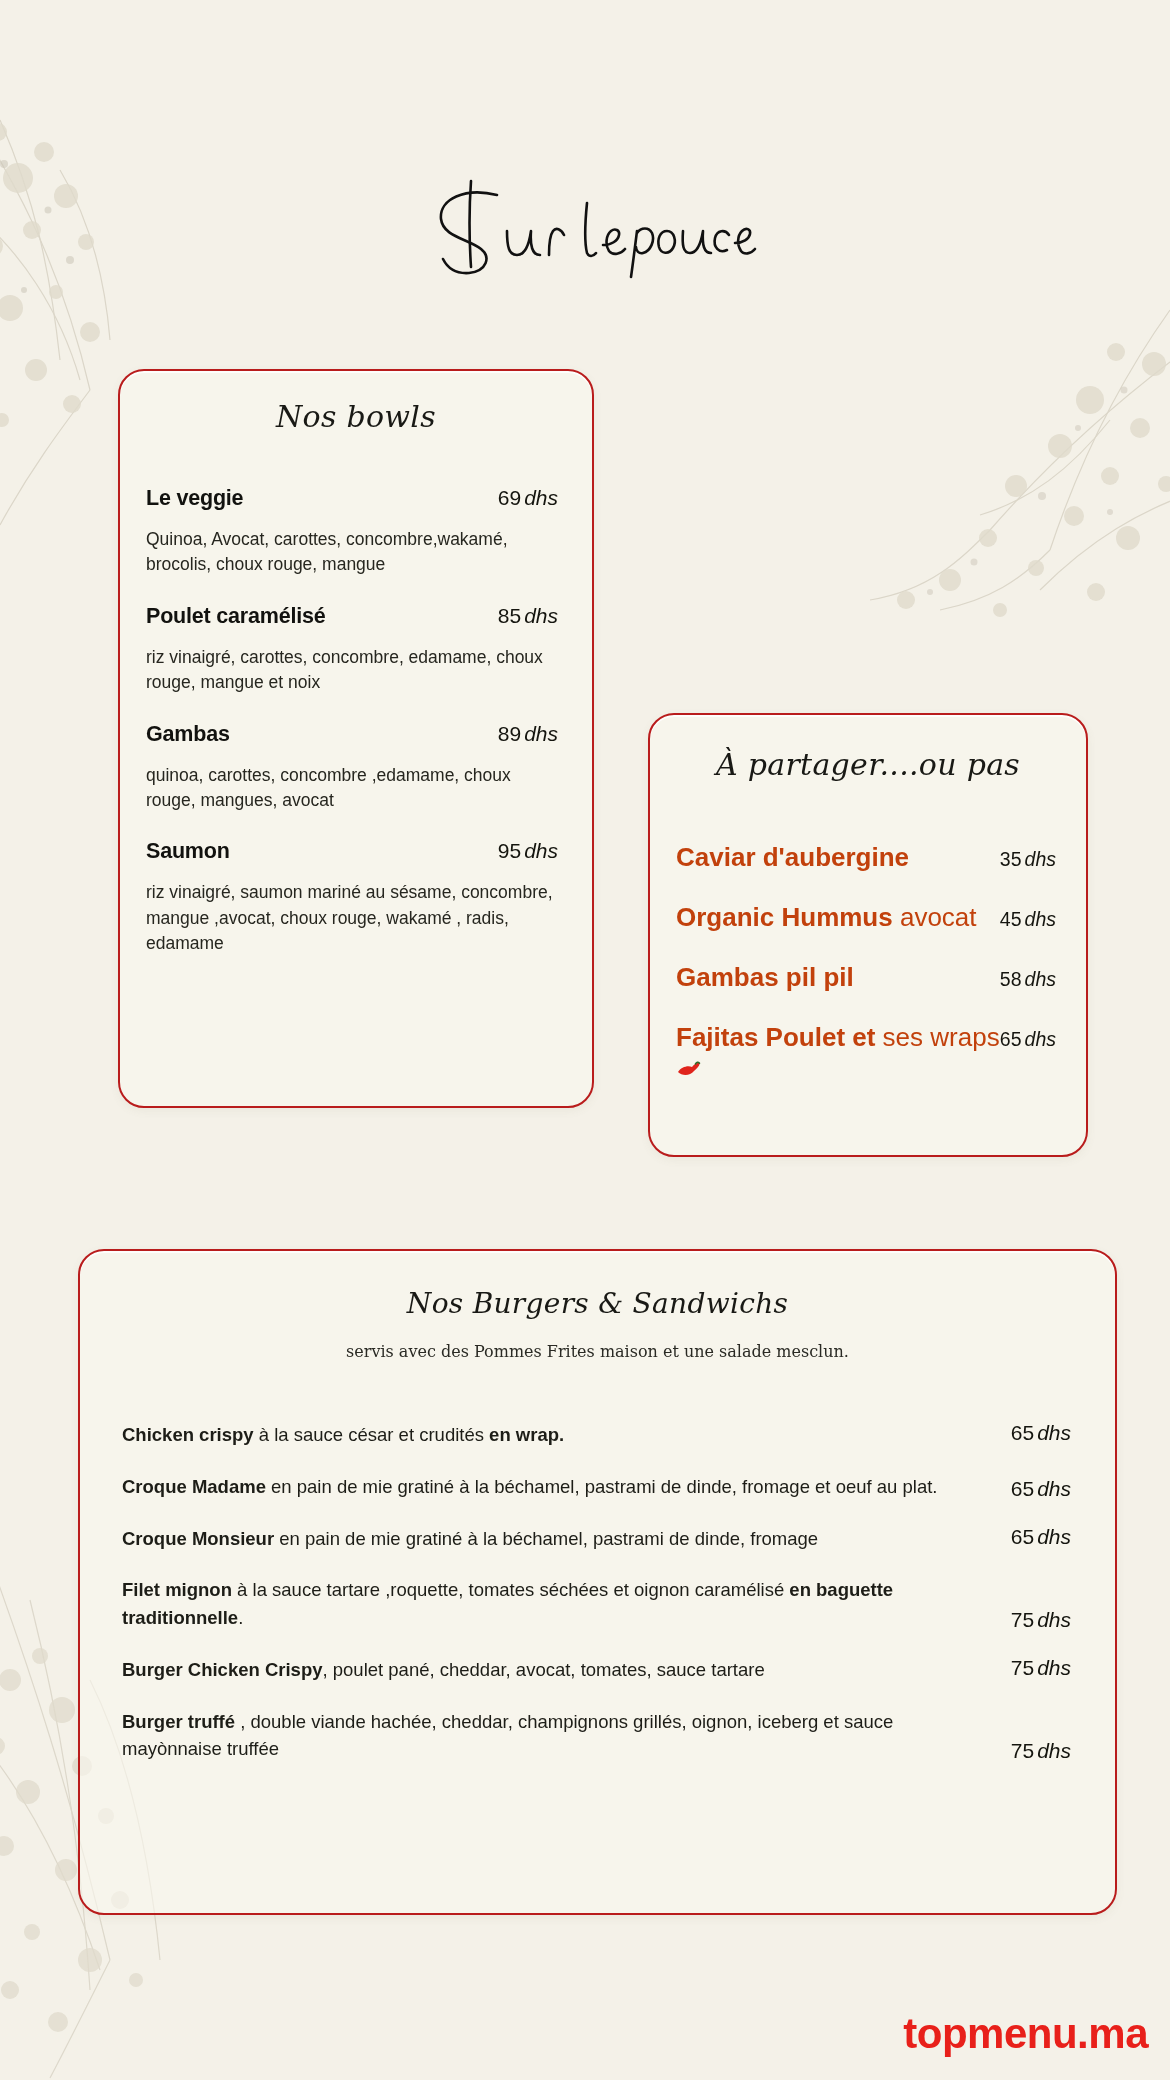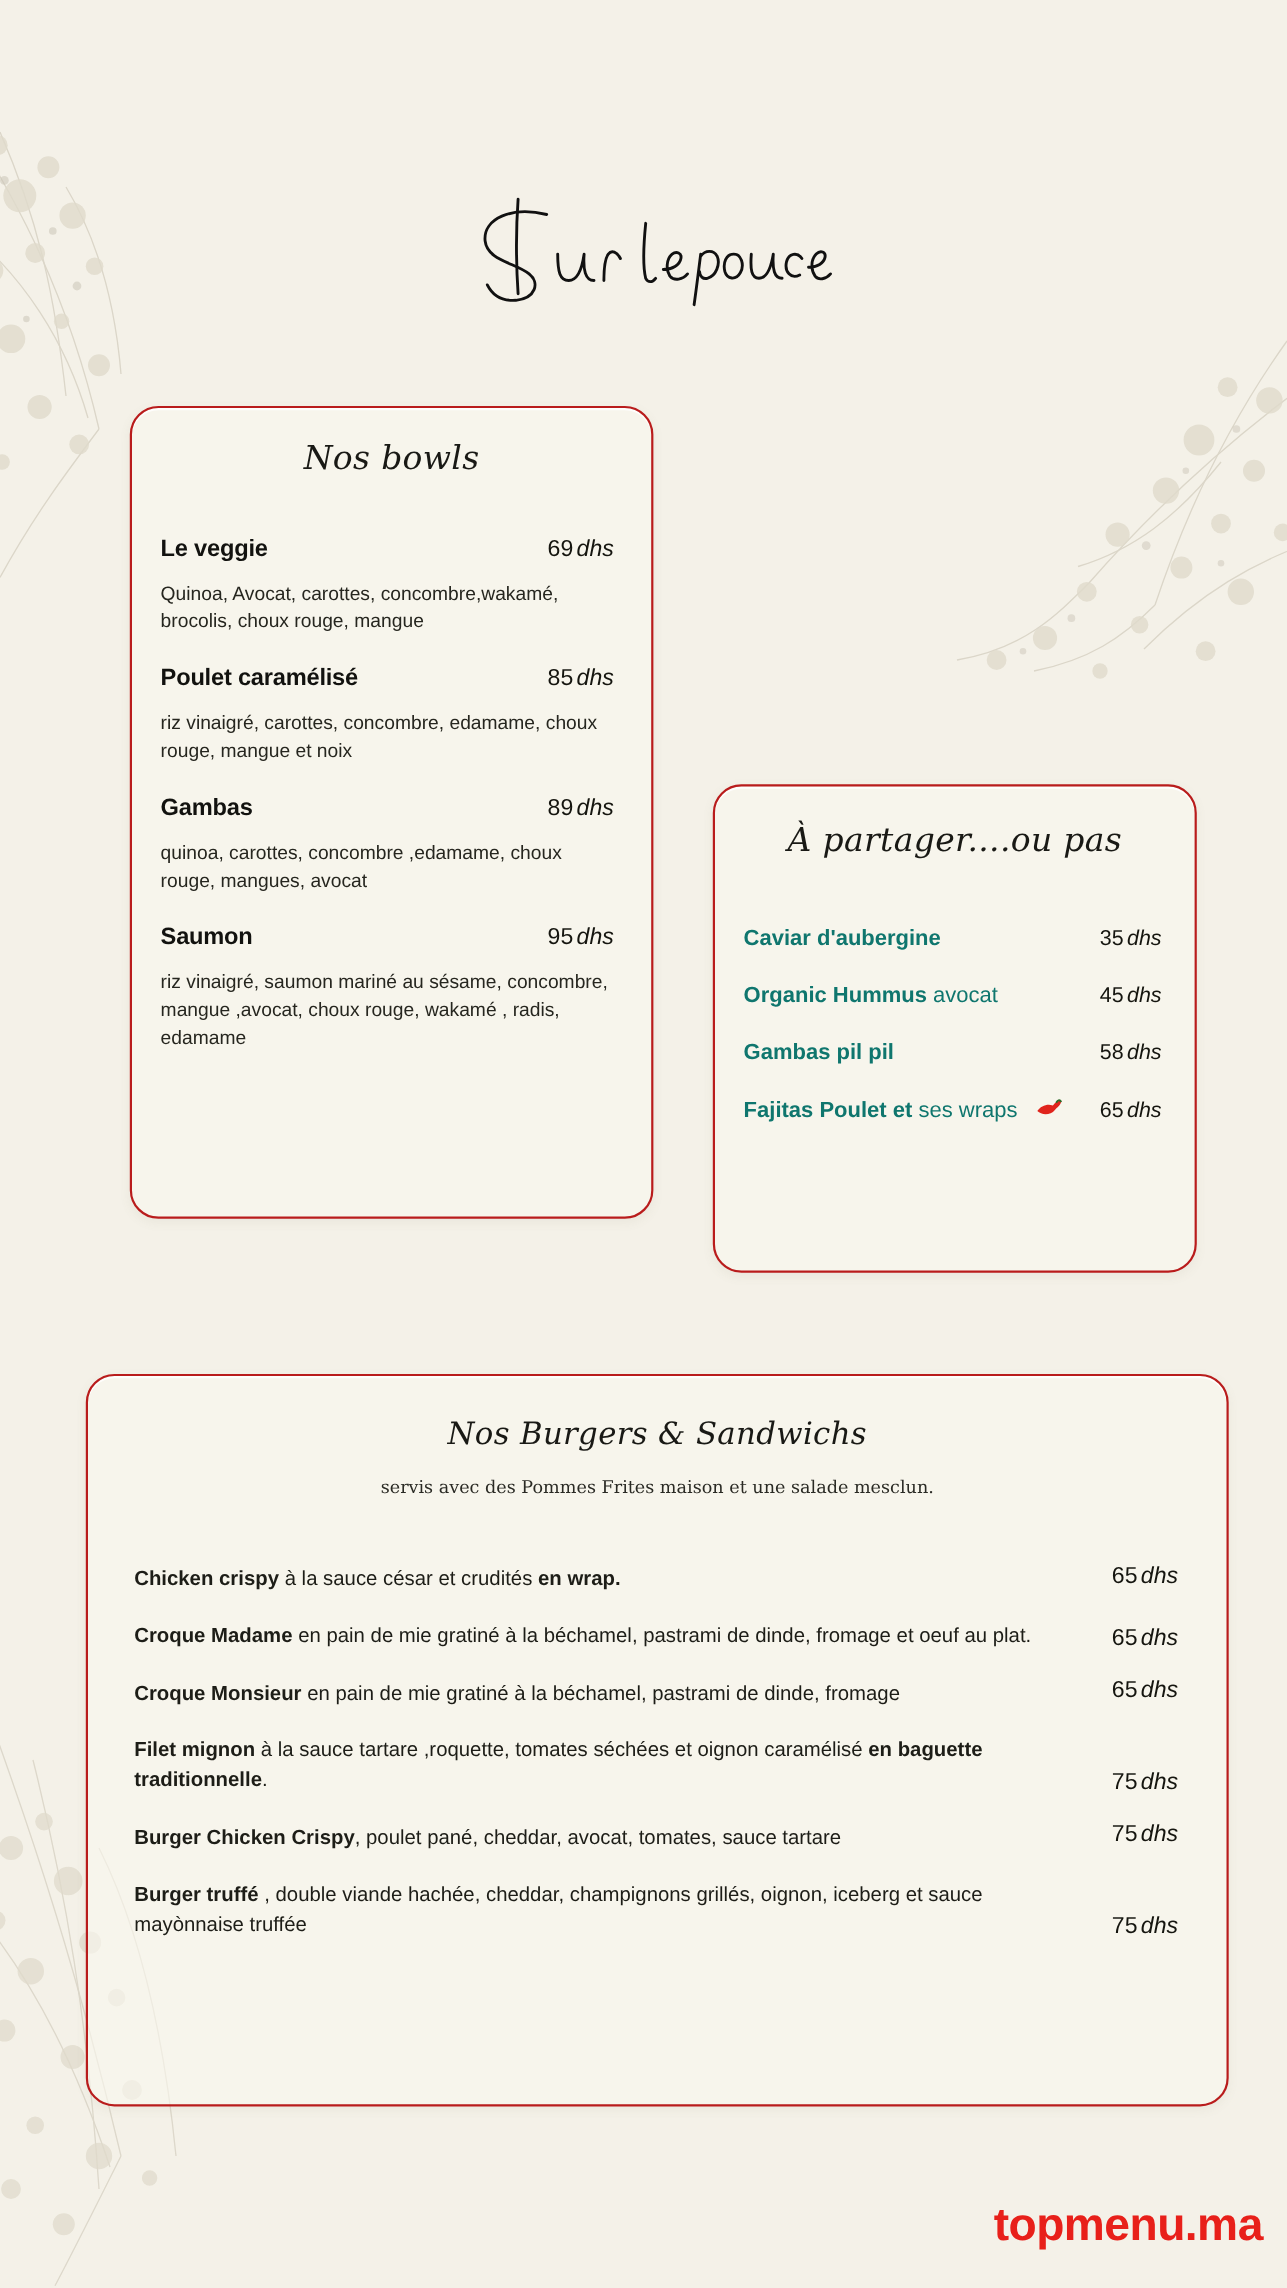--- a/index.html
+++ b/index.html
@@ -98,21 +98,21 @@
   .price .cur { font-style: italic; padding-left: 3px; }
 
   
   .share-list { margin: 60px 30px 0 26px; }
   .share-row {
     display: flex;
     align-items: baseline;
     justify-content: space-between;
     margin-bottom: 29px;
   }
-  .share-left { font-size: 20px; color: #0f766e; }
+  .share-left { font-size: 26px; color: #c2410c; }
   .share-left b { font-weight: 700; }
   .share-left span.light { font-weight: 400; }
   .chili { font-size: 19px; padding-left: 10px; }
   .share-row .price { font-size: 19.5px; }
 
   
   .burgers-list { margin: 60px 44px 0 42px; }
   .burger-row {
     position: relative;
     margin-bottom: 24px;
@@ -131,21 +131,21 @@
     font-size: 19px;
     white-space: nowrap;
     color: #15150f;
   }
   .burger-row.single .burger-price { top: 0; bottom: auto; }
 
   
   .watermark {
     position: absolute;
     right: 22px;
-    bottom: 34px;
+    bottom: 22px;
     font-size: 42px;
     font-weight: 700;
     color: #e8201a;
     letter-spacing: -.5px;
   }
 </style>
 </head>
 <body>
 
 <svg class="botanical bot-tl" viewBox="0 0 360 470">

